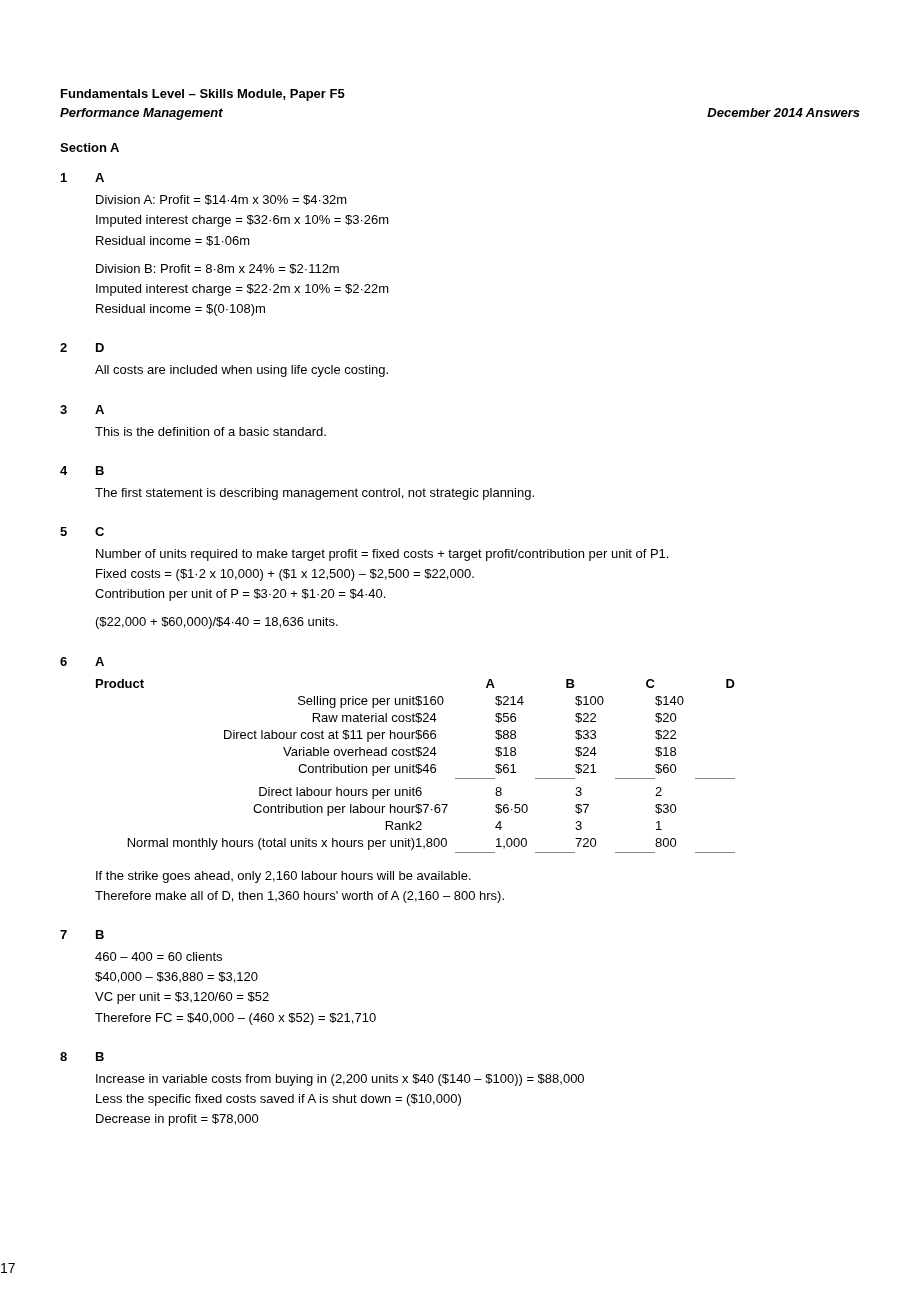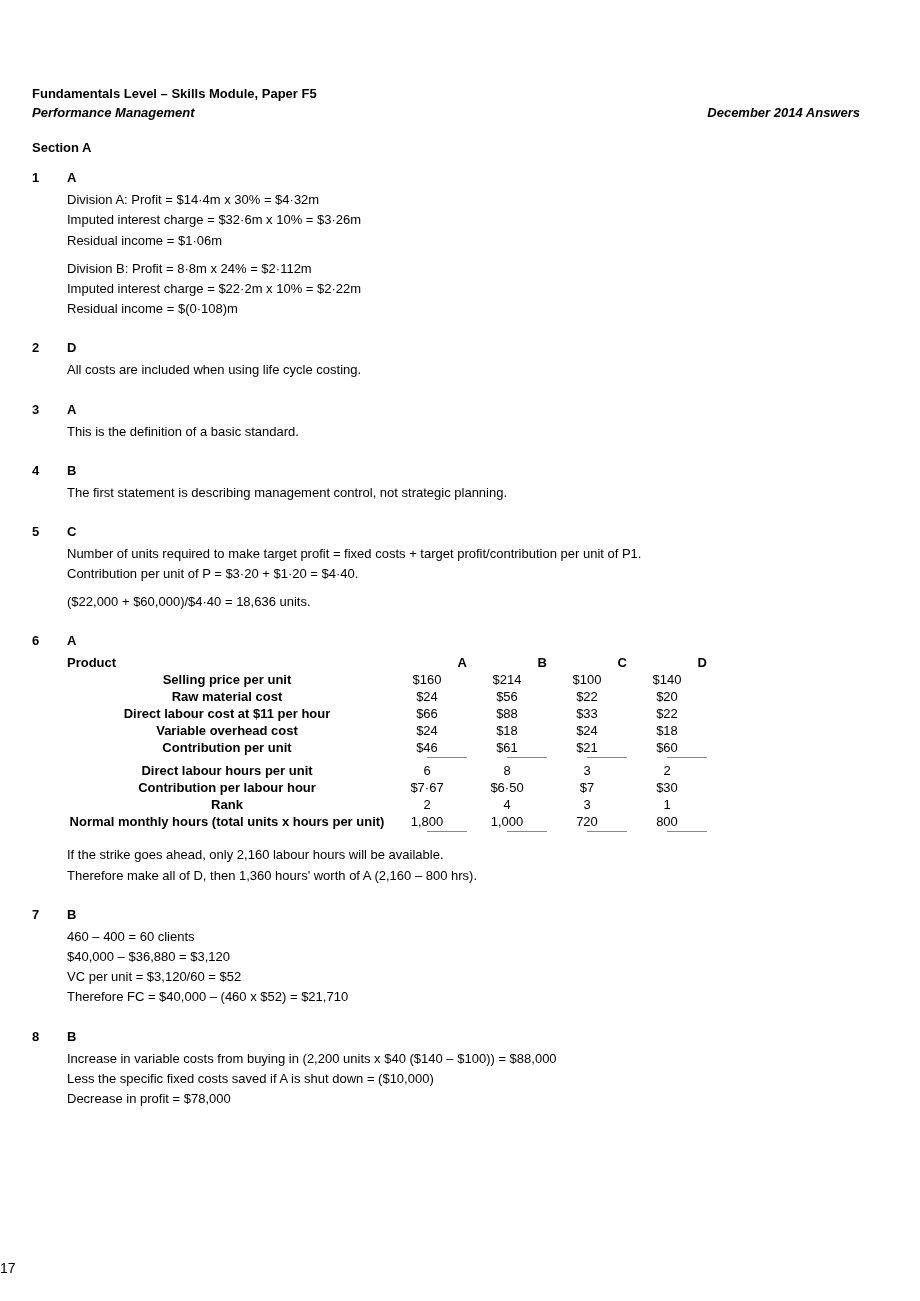--- a/index.html
+++ b/index.html
@@ -7,21 +7,21 @@
     font-size: 13px;
     color: #000;
     background: #fff;
     margin: 0;
     padding: 0;
   }
   .page {
     width: 920px;
     min-height: 1301px;
     box-sizing: border-box;
-    padding: 85px 60px 40px 32px;
+    padding: 85px 60px 40px 60px;
     position: relative;
   }
   .header {
     font-weight: bold;
     margin-bottom: 20px;
   }
   .header-row {
     display: flex;
     justify-content: space-between;
     font-style: italic;
@@ -64,25 +64,25 @@
     font-size: 13px;
   }
   table.prod th {
     font-weight: bold;
     text-align: right;
     padding: 1px 0;
     font-size: 13px;
   }
   table.prod th:first-child,
   table.prod td:first-child {
-    text-align: center;
-    font-weight: bold;
+    text-align: right;
+    font-weight: normal;
   }
   table.prod th:first-child { font-weight: bold;}
-  .col-val { text-align: center; width: 80px;}
+  .col-val { text-align: left; width: 80px;}
   .rule td { padding:0; }
   .rule .uline {
     border-top: 1px solid #888;
     display:block;
     width:40px;
     margin-left:auto;
     height:3px;
   }
   .pagenum {
     position: absolute;
@@ -141,20 +141,21 @@
       <div class="ans">B</div>
       <p class="para">The first statement is describing management control,  not strategic planning.</p>
     </div>
   </div>
 
   <div class="q-row">
     <div class="q-num">5</div>
     <div class="q-body">
       <div class="ans">C</div>
       <p class="para">Number of units required to make target  profit = fixed costs + target profit/contribution per unit of  P1.</p>
+      <p class="para">Fixed costs = ($1·2 x 10,000) +  ($1 x 12,500) – $2,500 = $22,000.</p>
       <p class="para">Contribution per unit of P = $3·20  + $1·20 = $4·40.</p>
       <p class="para para-gap">($22,000 + $60,000)/$4·40 = 18,636 units.</p>
     </div>
   </div>
 
   <div class="q-row">
     <div class="q-num">6</div>
     <div class="q-body">
       <div class="ans">A</div>
       <table class="prod">

